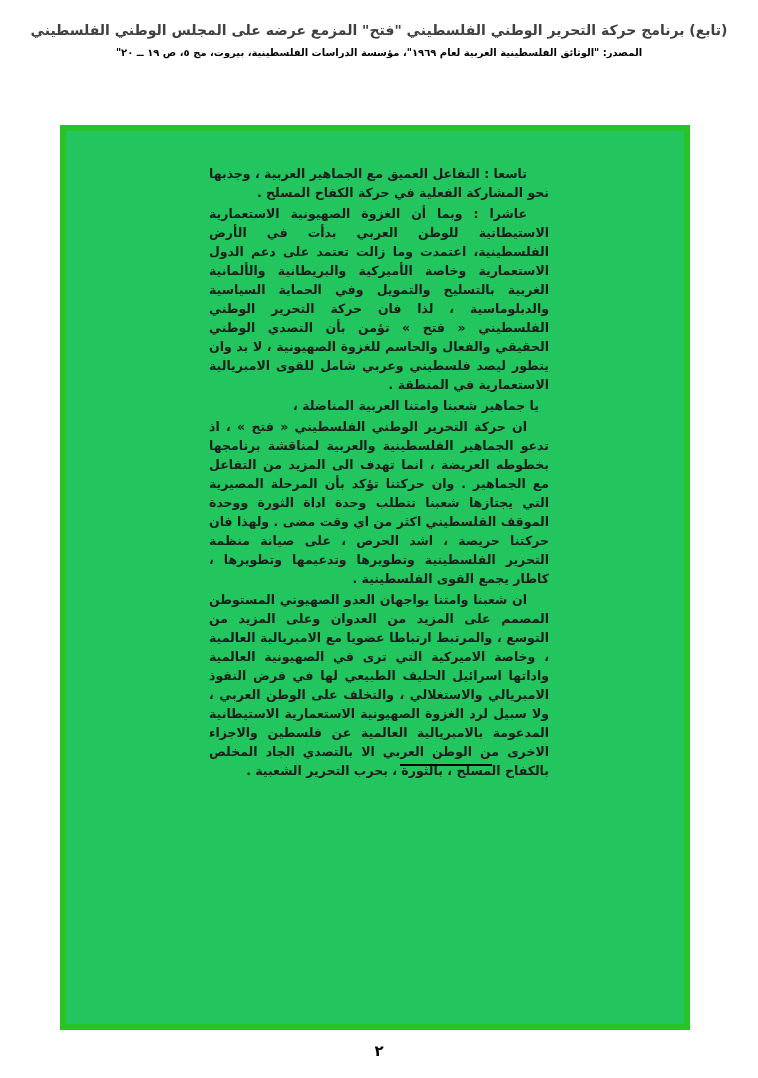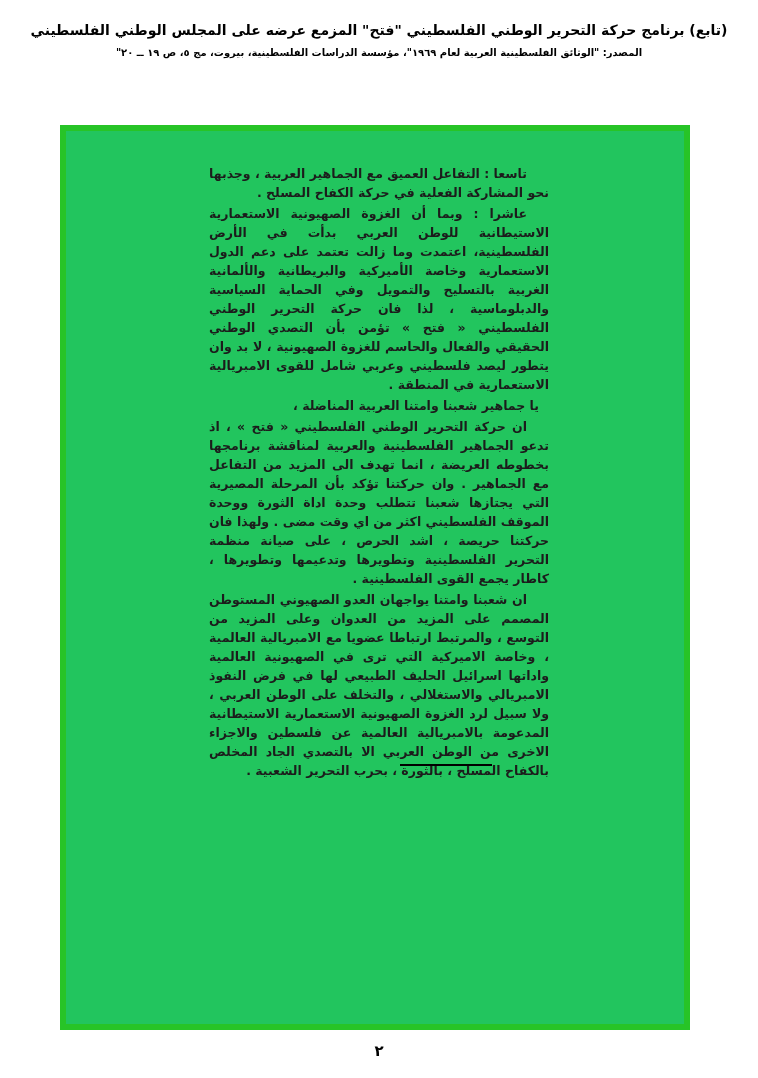--- a/index.html
+++ b/index.html
@@ -22,21 +22,21 @@
     top: 20px;
     left: 30px;
     right: 30px;
     direction: rtl;
     text-align: center;
   }
   .header-title {
     font-size: 14px;
     font-weight: bold;
     line-height: 20px;
-    color: #000000;
+    color: #404040;
   }
   .header-source {
     margin-top: 7px;
     font-size: 10px;
     font-weight: bold;
     color: #000000;
   }
 
   
   .scan-frame {

